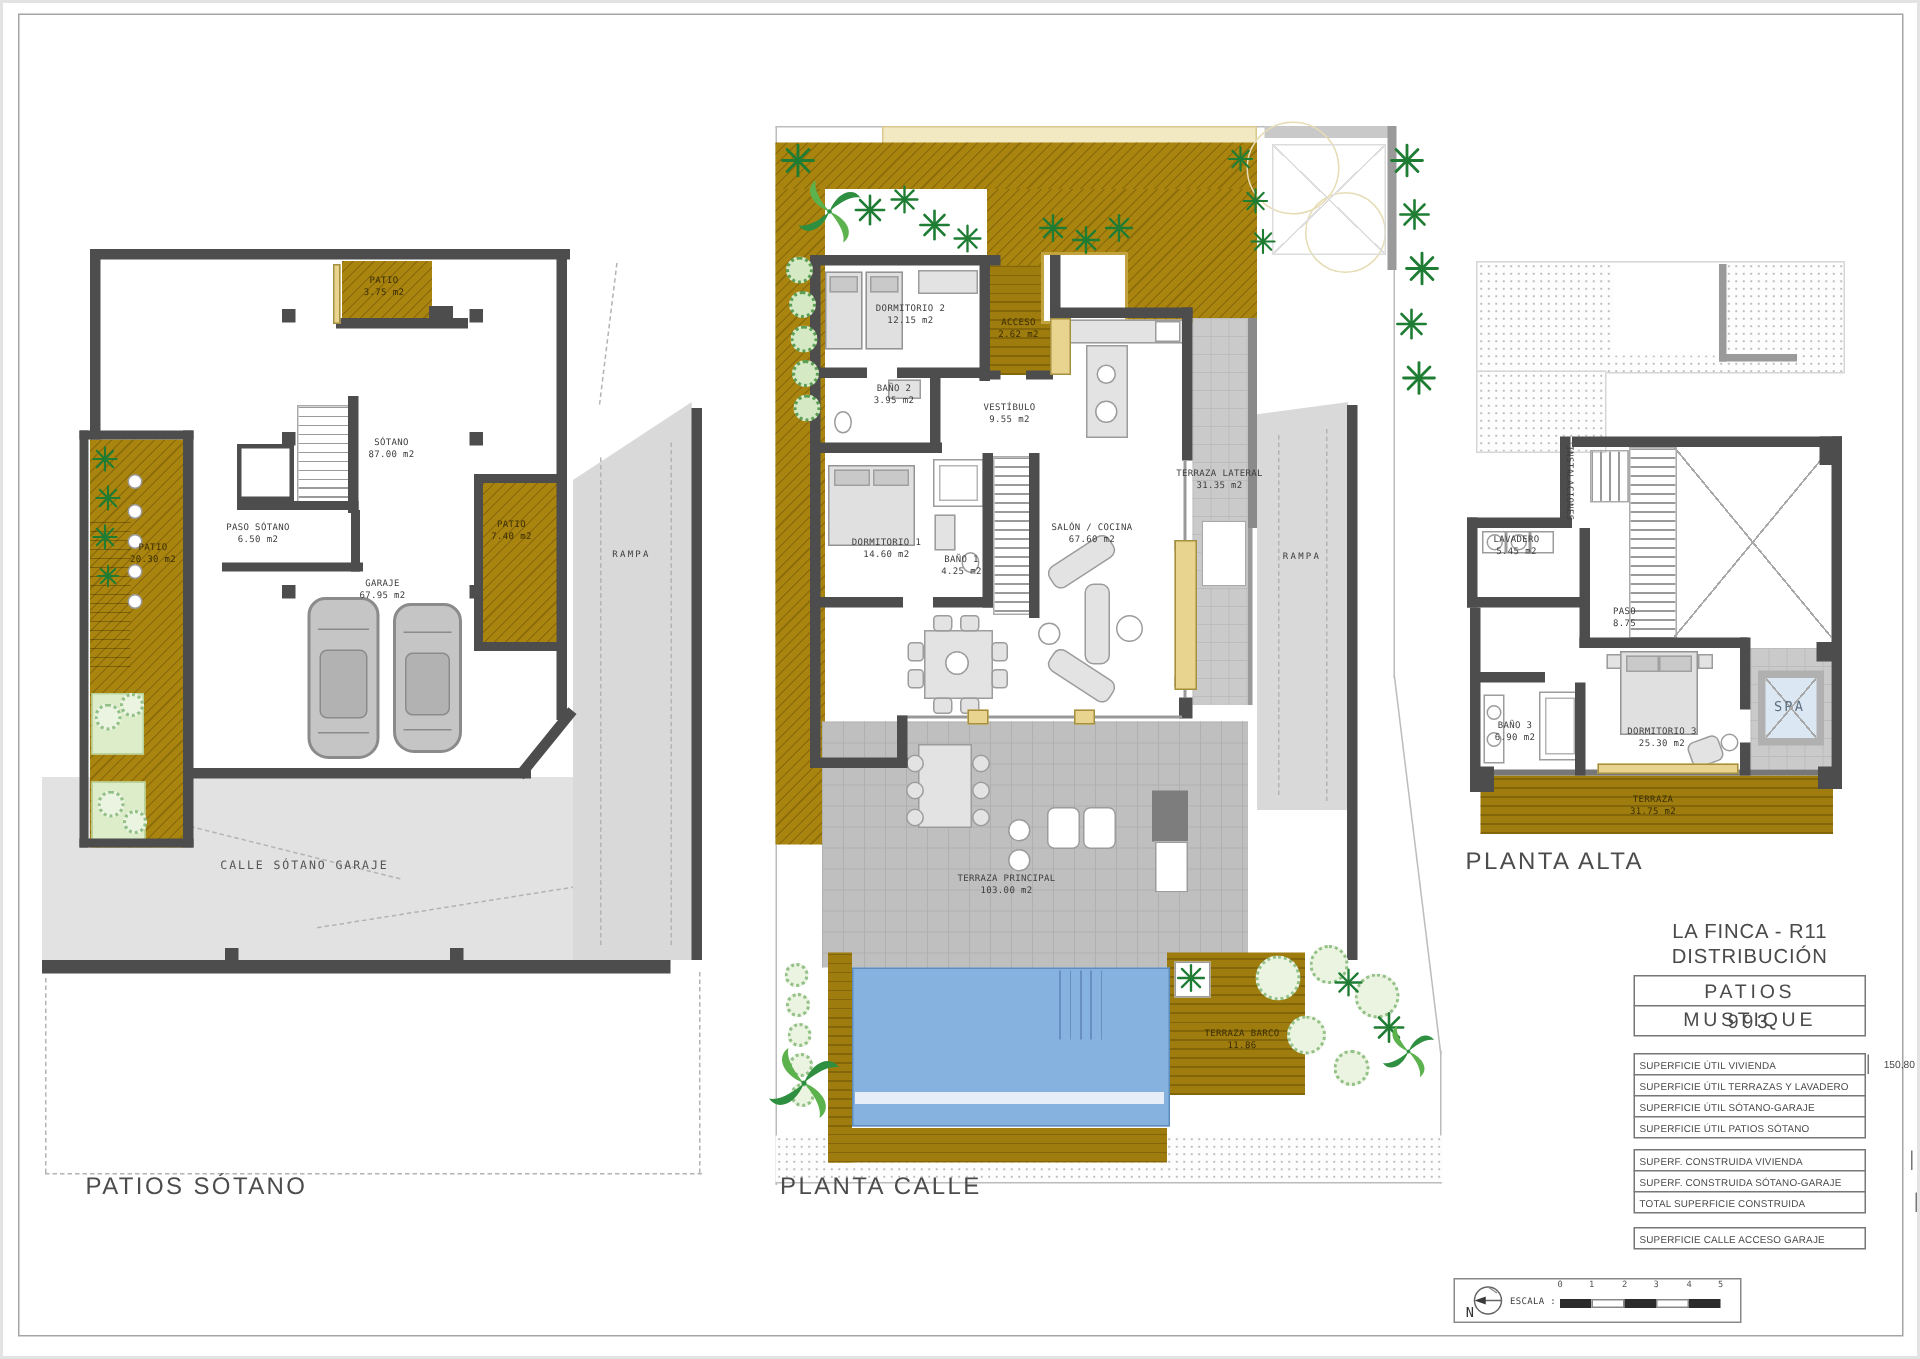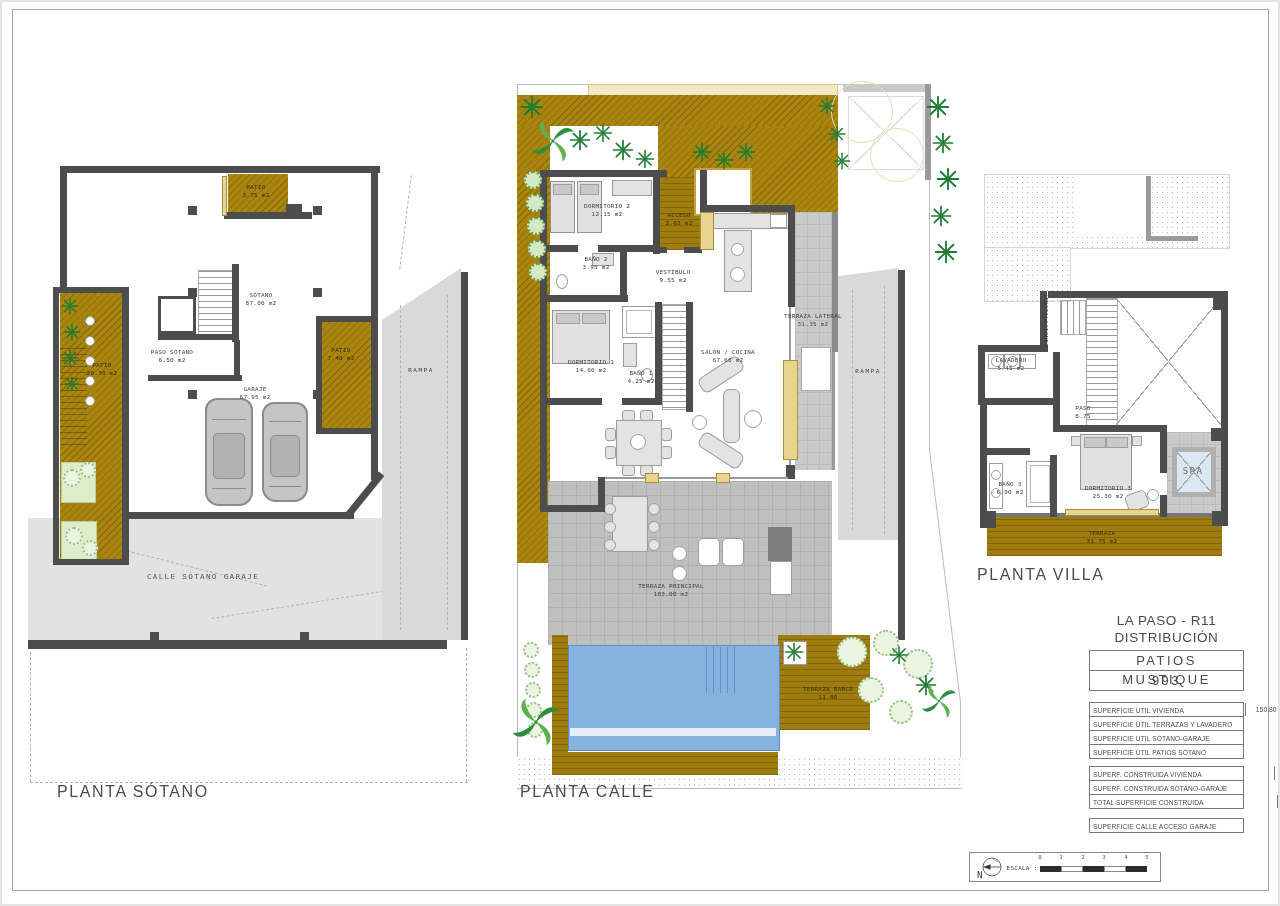--- a/index.html
+++ b/index.html
@@ -226,21 +226,21 @@
     <div class="lbl" style="left:255px;top:393px">
         <span>GARAJE</span>
         <span>67.95 m2</span>
       </div>
     <div class="lbl wide" style="left:421px;top:370px">
         <span>RAMPA</span>
       </div>
     <div class="lbl big" style="left:203px;top:577px">
         <span>CALLE SÓTANO GARAJE</span>
       </div>
-    <div class="title" style="left:57px;top:783px">PLANTA SÓTANO</div>
+    <div class="title" style="left:57px;top:783px">PATIOS SÓTANO</div>
   </div>
 
   <div class="layer">
 
     <div class="abs" style="left:517px;top:84px;width:1px;height:706px;background:#bcbcbc"></div>
     <div class="abs" style="left:517px;top:84px;width:413px;height:1px;background:#bcbcbc"></div>
     <div class="abs" style="left:929px;top:84px;width:1px;height:368px;background:#bcbcbc"></div>
     <div class="abs" style="left:929px;top:450px;width:1px;height:255px;background:#bcbcbc;transform:rotate(-7deg);transform-origin:0 0"></div>
     <div class="abs" style="left:960px;top:700px;width:1px;height:89px;background:#bcbcbc"></div>
     <div class="abs" style="left:517px;top:788px;width:444px;height:1px;background:#bcbcbc"></div>
@@ -558,25 +558,25 @@
         <span>DORMITORIO 3</span>
         <span>25.30 m2</span>
       </div>
     <div class="lbl spa-t" style="left:1193px;top:472px">
         <span>SPA</span>
       </div>
     <div class="lbl onb" style="left:1102px;top:537px">
         <span>TERRAZA</span>
         <span>31.75 m2</span>
       </div>
-    <div class="title" style="left:977px;top:566px">PLANTA VILLA</div>
+    <div class="title" style="left:977px;top:566px">PLANTA ALTA</div>
   </div>
 
   <div class="tb">
-    <div class="hline">LA PASO - R11</div>
+    <div class="hline">LA FINCA - R11</div>
     <div class="hline">DISTRIBUCIÓN</div>
     <div class="box first">PATIOS MUSTIQUE</div>
     <div class="box">993</div>
     <div class="gap12"></div>
     <div class="trow">
         <div class="tl"><span class="sm">SUPERFICIE ÚTIL VIVIENDA</span></div>
         <div class="tv">
           <span class="smr">150,80</span>
         </div>
       </div>

